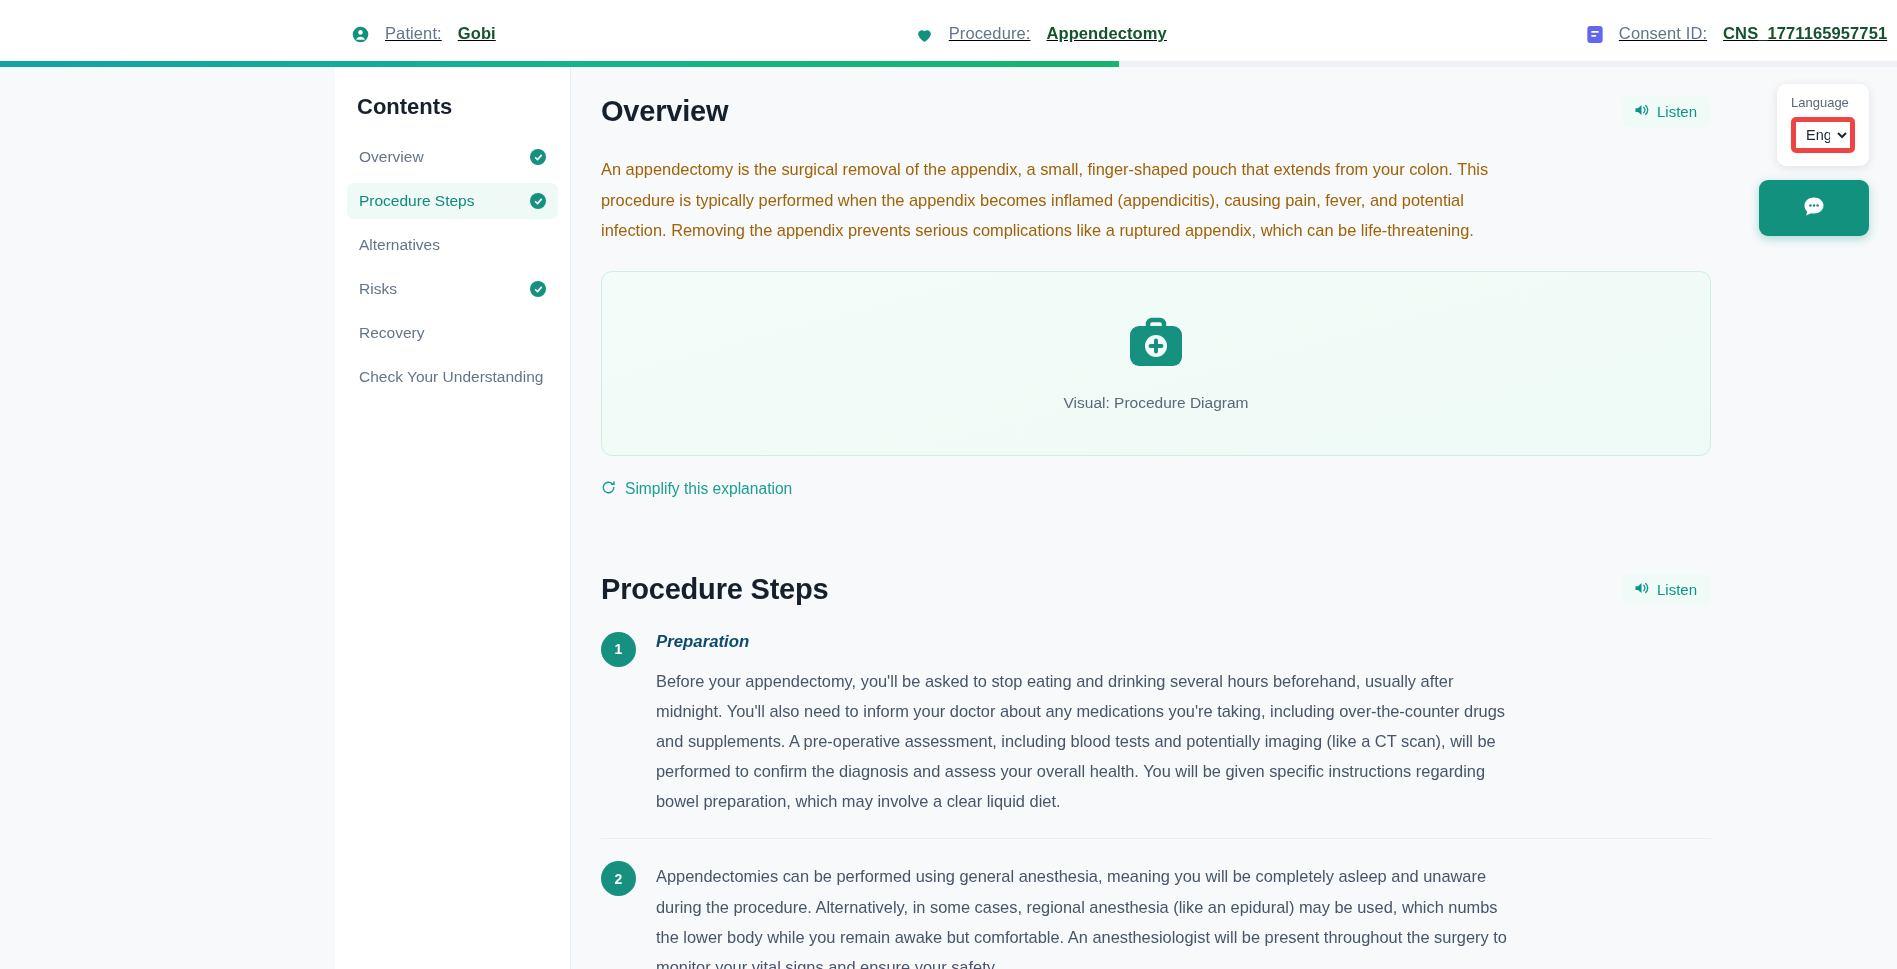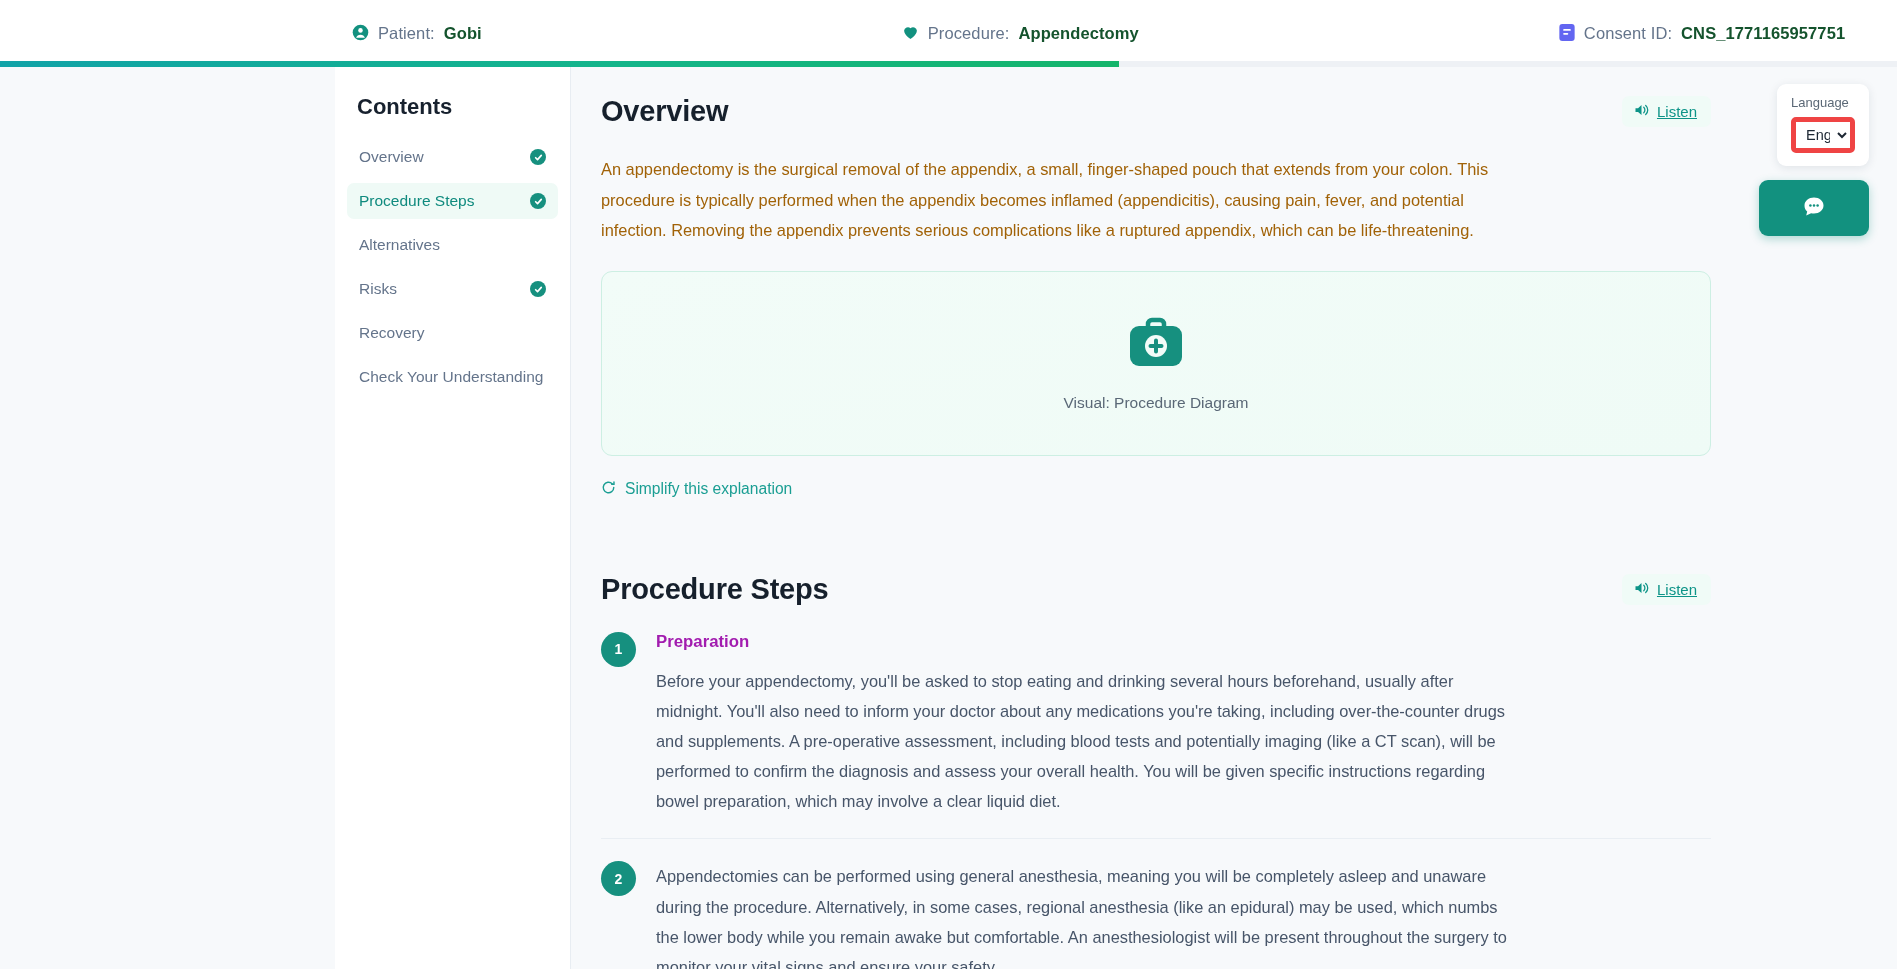--- a/index.html
+++ b/index.html
@@ -19,22 +19,23 @@
     position: relative;
   }
   .topbar-inner {
     width: 100%;
     display: flex;
     align-items: center;
     padding-left: 352px;
   }
   .meta-group {
     display: flex;
-    align-items: flex-start;
-    gap: 9px;
+    align-items: flex-end;
+    gap: 16px;
+    text-decoration: underline;
   }
   .meta-group.proc { margin-left: 420px; }
   .meta-group.cid  { margin-left: 420px; }
   .meta-label {
     font-size: 16.5px;
     color: #64748b;
     letter-spacing: .1px;
   }
   .meta-value {
     font-size: 16.5px;
@@ -117,21 +118,20 @@
   }
   .listen-btn {
     display: inline-flex; align-items: center; gap: 8px;
     background: #f0fbf7;
     color: #0d9488;
     font-size: 15px;
     padding: 7px 14px 7px 12px;
     border-radius: 7px;
     border: none;
     cursor: pointer;
-    text-decoration: underline;
   }
 
   .body-text {
     font-size: 16.4px;
     line-height: 1.86;
     color: #a16207;
     max-width: 900px;
     margin-bottom: 25px;
   }
 
@@ -161,22 +161,23 @@
   .step + .step { border-top: 1px solid #e9eef3; padding-top: 22px; }
   .step-num {
     width: 35px; height: 35px; border-radius: 50%;
     background: #16907f; color: #fff;
     font-size: 14px; font-weight: bold;
     display: flex; align-items: center; justify-content: center;
     flex-shrink: 0;
   }
   .step-body { flex: 1; }
   .step-title {
-    font-size: 16.8px; color: #a21caf; font-weight: bold;
+    font-size: 16.8px; color: #0c4a6e; font-weight: bold;
     margin-bottom: 14px;
+    font-style: italic;
   }
   .step-text {
     font-size: 16.4px; line-height: 1.84; color: #475569;
     max-width: 860px;
   }
 
   
   .right-rail {
     position: absolute; right: 28px; top: 84px;
     display: flex; flex-direction: column; align-items: flex-end; gap: 14px;

